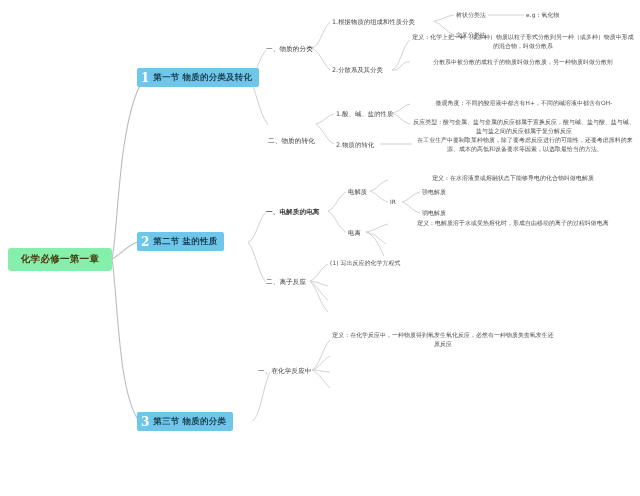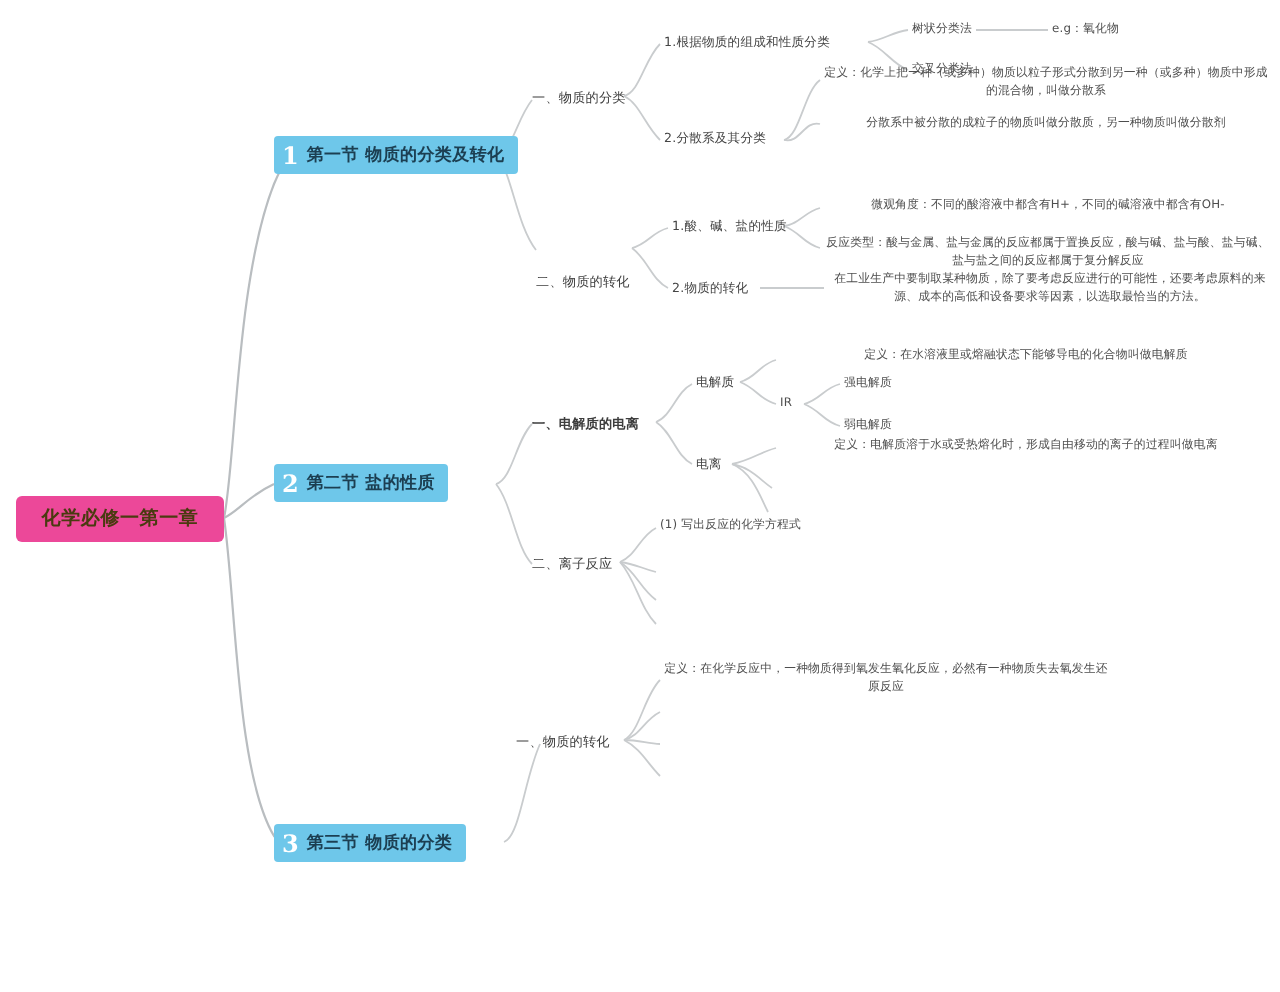--- a/index.html
+++ b/index.html
@@ -34,21 +34,21 @@
   svg.edges path.thick {
     stroke: #b9bdc0;
     stroke-width: 1.1;
   }
 
   
   .root-node {
     position: absolute;
     left: 8px; top: 248px;
     width: 104px; height: 23px;
-    background: #ec4899;
+    background: #86efac;
     border-radius: 3px;
     display: flex;
     align-items: center;
     justify-content: center;
     font-size: 9.5px;
     font-weight: bold;
     color: #4a3a10;
     letter-spacing: 0.3px;
     white-space: nowrap;
   }
@@ -233,17 +233,17 @@
 
   <div class="node l2" style="left:266px; top:277px;">二、离子反应</div>
 
   <div class="node leaf" style="left:330px; top:259px;">(1) 写出反应的化学方程式</div>
 
   <div class="branch-node" id="branch-3">
     <span class="branch-num">3</span>
     <span class="branch-label">第三节 物质的分类</span>
   </div>
 
-  <div class="node l2" style="left:258px; top:366px;">一、物质的转化</div>
+  <div class="node l2" style="left:258px; top:366px;">一、在化学反应中</div>
 
   <div class="node leaf wrap" style="left:332px; top:331px; width:222px;">定义：在化学反应中，一种物质得到氧发生氧化反应，必然有一种物质失去氧发生还原反应</div>
 
 </div>
 
 </body></html>

